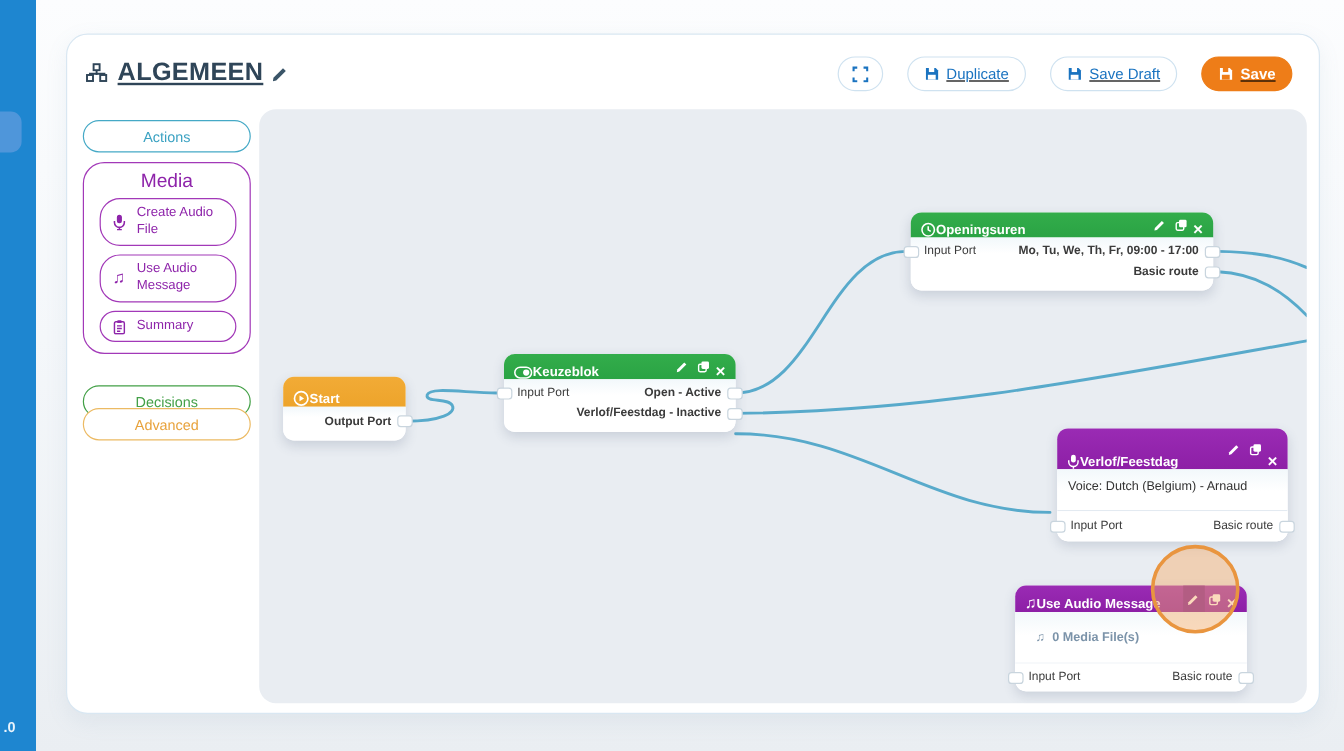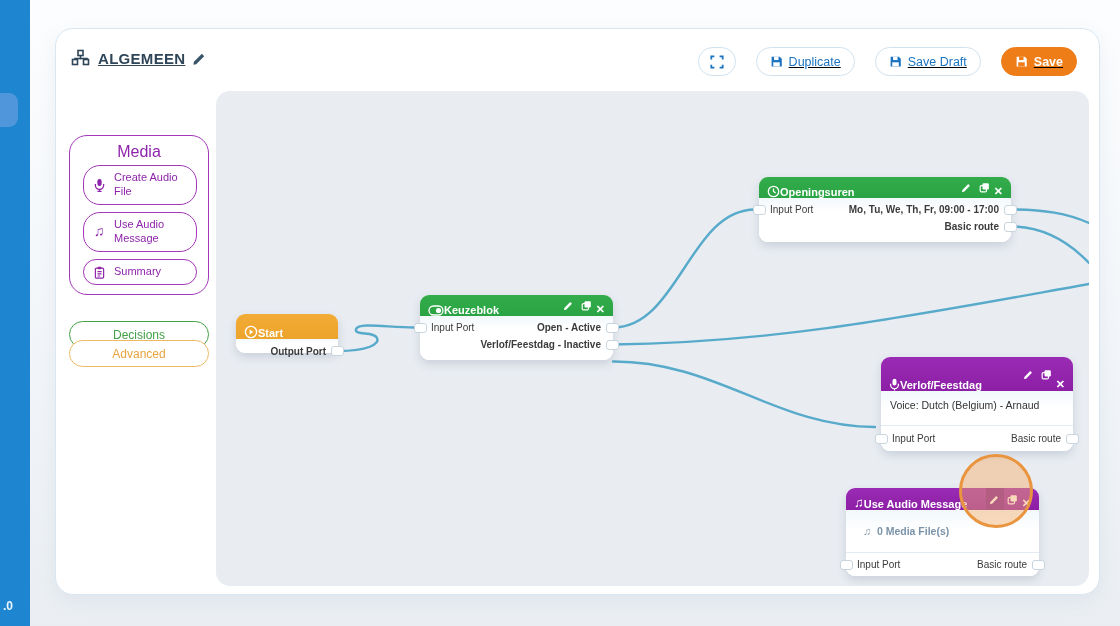--- a/index.html
+++ b/index.html
@@ -13,21 +13,21 @@
   .rail-version { position:absolute; left:3px; bottom:13px; color:#eaf4fc; font-size:12px; font-weight:bold; }
 
   
   .card { position:absolute; left:55px; top:28px; width:1045px; height:567px;
     background:#ffffff; border:1px solid #d9e7f2; border-radius:18px;
     box-shadow:0 6px 18px rgba(120,150,180,.10); }
 
   
   .titlebar { position:absolute; left:15px; top:20px; display:flex; align-items:center; gap:7px; }
   .flow-ico { width:20px; height:18px; }
-  .page-title { font-size:15px; font-weight:bold; color:#2f4558; text-decoration:underline; letter-spacing:.3px; }
+  .page-title { font-size:21px; font-weight:bold; color:#2f4558; text-decoration:underline; letter-spacing:.3px; }
   .title-pencil { width:15px; height:15px; }
 
   
   .toolbar { position:absolute; right:22px; top:18px; display:flex; align-items:flex-start; gap:20px;text-decoration:underline; }
   .tb-btn { display:flex; align-items:center; gap:6px; height:29px; padding:0 13px;
     background:#fff; border:1px solid #cfe2f0; border-radius:15px;
     color:#1a73c0; font-size:12.5px; cursor:pointer; }
   .tb-btn svg { display:block; }
   .tb-btn.icon-only { padding:0 11px; }
   .tb-btn.primary { background:#ee7d18; border-color:#ee7d18; color:#fff; font-weight:bold; }
@@ -133,20 +133,23 @@
     <button class="tb-btn primary">
       <svg width="13" height="13" viewBox="0 0 16 16">
         <path d="M2 2 h10 l2.5 2.5 V14 H2 Z" fill="#fff"></path>
         <rect x="5" y="2" width="5.5" height="4.2" fill="#ee7d18"></rect>
         <rect x="4" y="9" width="8" height="5" fill="#ee7d18"></rect>
       </svg>
       <span>Save</span>
     </button>
   </div>
 
+  <div class="pill teal" style="top:71px;">
+    <span>Actions</span>
+  </div>
 
   <div class="media-group">
     <div class="media-title">Media</div>
     <div class="m-item" style="top:29px; height:40px;">
       <span class="mi">
         <svg width="11" height="14" viewBox="0 0 12 15" fill="none" stroke="#8e24aa" stroke-width="1.4">
           <rect x="3.7" y="1" width="4.6" height="7.6" rx="2.3" fill="#8e24aa" stroke="none"></rect>
           <path d="M1.5 6.5 v1.4 a4.5 4.5 0 0 0 9 0 V6.5 M6 12.5 v2 M3.8 14.5 h4.4"></path>
         </svg>
       </span>
@@ -187,21 +190,21 @@
     </svg>
 
     <div class="node" style="left:20px; top:223px; width:102px;">
       <div class="nh orange">
         <svg width="14" height="14" viewBox="0 0 14 14" fill="none" stroke="#fff" stroke-width="1.4">
           <circle cx="7" cy="7" r="5.6"></circle>
             <path d="M5.6 4.6 L9.4 7 L5.6 9.4 Z" fill="#fff" stroke="none"></path>
         </svg>
         <span>Start</span>
       </div>
-      <div class="nbody" style="height:14px;">
+      <div class="nbody" style="height:28px;">
         <div class="nrow" style="height:24px;">
           <span class="rgt">Output Port</span>
           <span class="port pr"></span>
         </div>
       </div>
     </div>
 
     <div class="node" style="left:204px; top:204px; width:193px;">
       <div class="nh green">
         <svg width="16" height="11" viewBox="0 0 16 11" fill="none" stroke="#fff" stroke-width="1.3">

